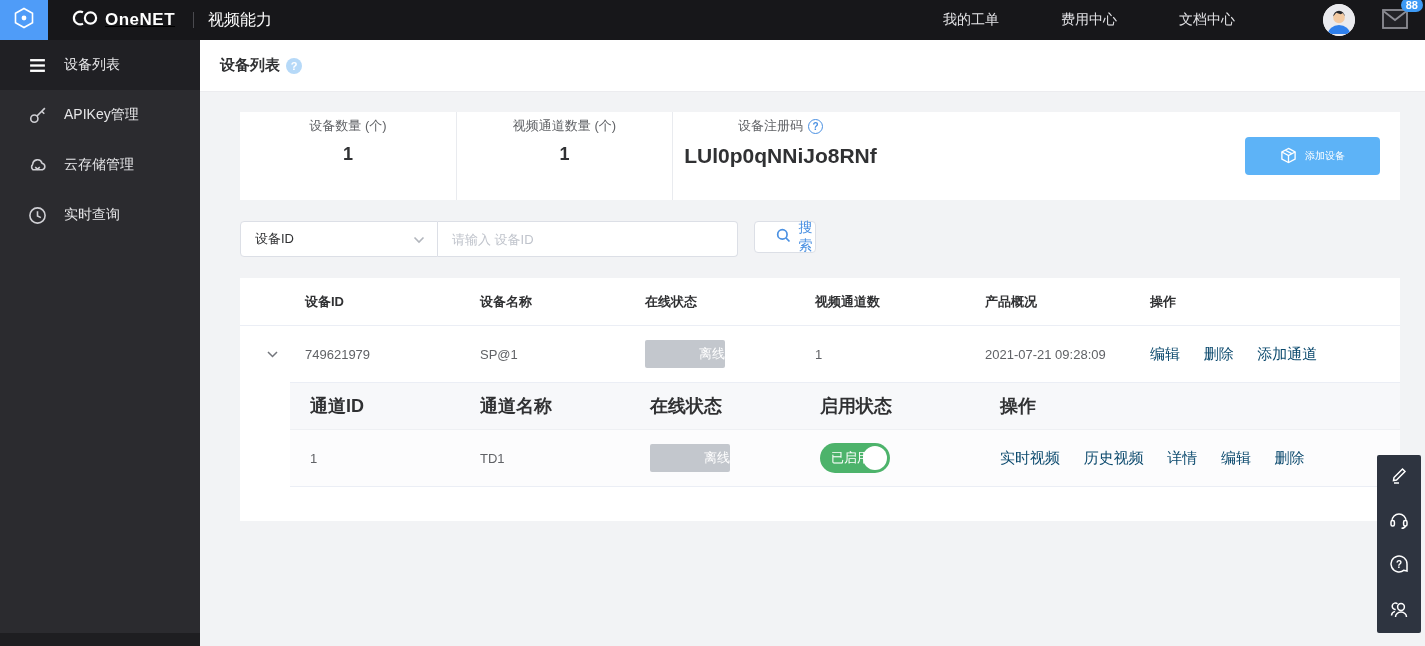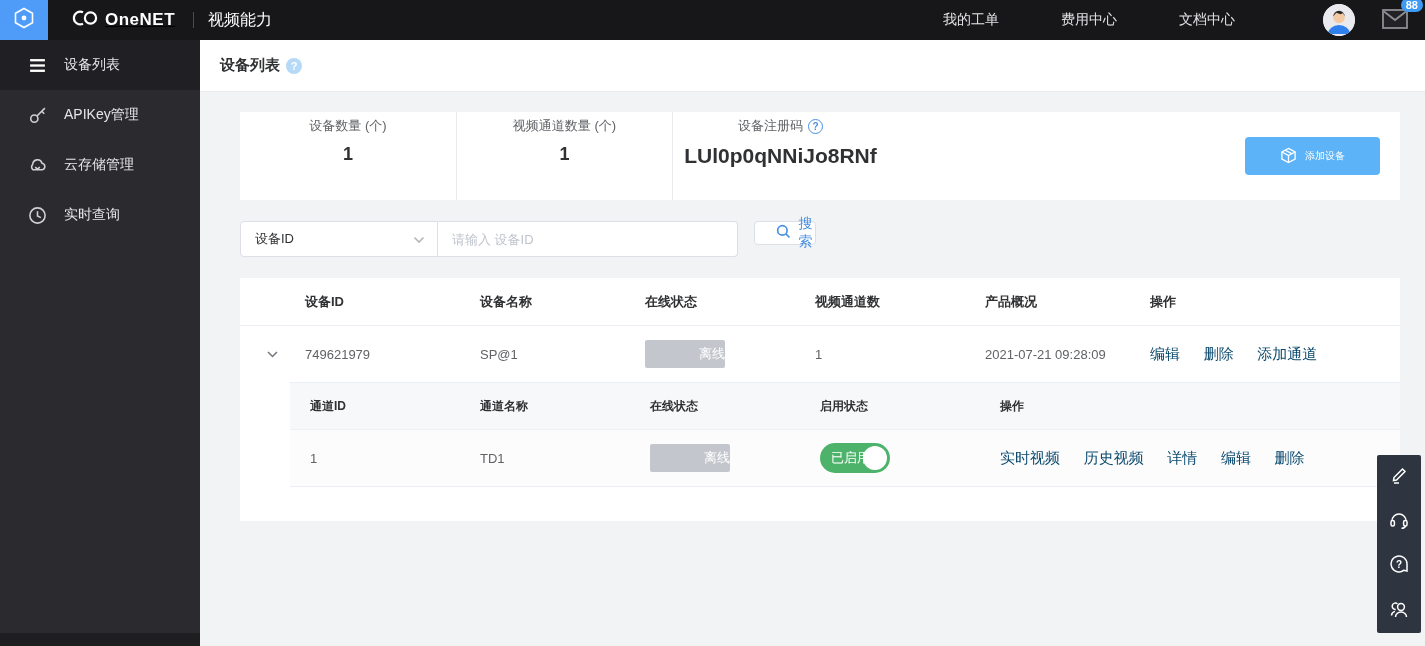--- a/index.html
+++ b/index.html
@@ -41,35 +41,35 @@
   .stat-value { margin-top:9px; font-size:18px; font-weight:bold; color:#303133; }
   .stat-value.code { font-size:21px; }
   .help-ring { width:15px; height:15px; border-radius:50%; border:1px solid #4a90e2; color:#4a90e2; font-size:10px; font-weight:bold; display:inline-flex; align-items:center; justify-content:center; }
   .add-btn { position:absolute; right:20px; top:25px; width:135px; height:38px; background:#5db3f7; color:#fff; font-size:10px; border:none; border-radius:4px; display:flex; align-items:center; justify-content:center; gap:8px; cursor:pointer; font-family:inherit; }
 
   .search-row { margin:21px 25px 0 40px; display:flex; height:36px; }
   .filter-select { width:198px; height:36px; background:#fff; border:1px solid #dcdfe6; border-radius:4px 0 0 4px; display:flex; align-items:center; justify-content:space-between; padding:0 12px 0 14px; cursor:pointer; }
   .filter-select span { font-size:13px; color:#303133; }
   .search-input { width:300px; height:36px; border:1px solid #dcdfe6; border-left:none; border-radius:0 4px 4px 0; padding:0 14px; font-size:13px; color:#303133; font-family:inherit; outline:none; }
   .search-input::placeholder { color:#c0c4cc; }
-  .search-btn { margin-left:16px; width:62px; height:24px; background:#fff; border:1px solid #dcdfe6; border-radius:4px; color:#4a90e2; font-size:14px; display:flex; align-items:center; gap:5px; cursor:pointer; font-family:inherit;padding-left:21px; }
+  .search-btn { margin-left:16px; width:62px; height:32px; background:#fff; border:1px solid #dcdfe6; border-radius:4px; color:#4a90e2; font-size:14px; display:flex; align-items:center; gap:5px; cursor:pointer; font-family:inherit;padding-left:21px; }
 
   .table-card { margin:21px 25px 0 40px; background:#fff; padding-bottom:34px; }
   .t-grid { display:grid; grid-template-columns:65px 175px 165px 170px 170px 165px 1fr; align-items:center; }
   .t-head { height:48px; border-bottom:1px solid #ebeef5; font-size:13px; font-weight:bold; color:#303133; }
   .t-row { height:56px; font-size:13px; color:#606266; }
   .chev-cell { display:flex; justify-content:center; cursor:pointer; }
   .badge-off { display:inline-block; width:80px; height:28px; line-height:28px; text-align:right; background:#c3c7cd; color:#fff; font-size:13px; border-radius:2px; }
   .link { color:#0c4a6e; font-size:15px; margin-right:20px; cursor:pointer; text-decoration:none; }
   .link:last-child { margin-right:0; }
 
   .nested { margin-left:50px; border-top:1px solid #ebeef5; }
   .n-grid { display:grid; grid-template-columns:190px 170px 170px 180px 1fr; align-items:center; }
   .n-grid > :first-child { padding-left:20px; }
-  .n-head { height:46px; background:#f7f8fa; font-size:12px; font-weight:bold; color:#303133; }
+  .n-head { height:46px; background:#f7f8fa; font-size:18px; font-weight:bold; color:#303133; }
   .n-row { height:58px; background:#fcfcfd; border-top:1px solid #eef0f3; border-bottom:1px solid #ebeef5; font-size:13px; color:#606266; }
 
   .toggle { position:relative; width:70px; height:30px; border-radius:15px; background:#4db36b; cursor:pointer; }
   .toggle-label { position:absolute; left:11px; top:0; line-height:30px; color:#fff; font-size:13px; }
   .toggle-knob { position:absolute; right:3px; top:3px; width:24px; height:24px; border-radius:50%; background:#fff; }
 
   
   .float-bar { position:absolute; right:4px; top:455px; width:44px; height:178px; background:#2e3440; border-radius:2px; display:flex; flex-direction:column; z-index:40; }
   .float-item { height:44.5px; display:flex; align-items:center; justify-content:center; cursor:pointer; }
 </style>

